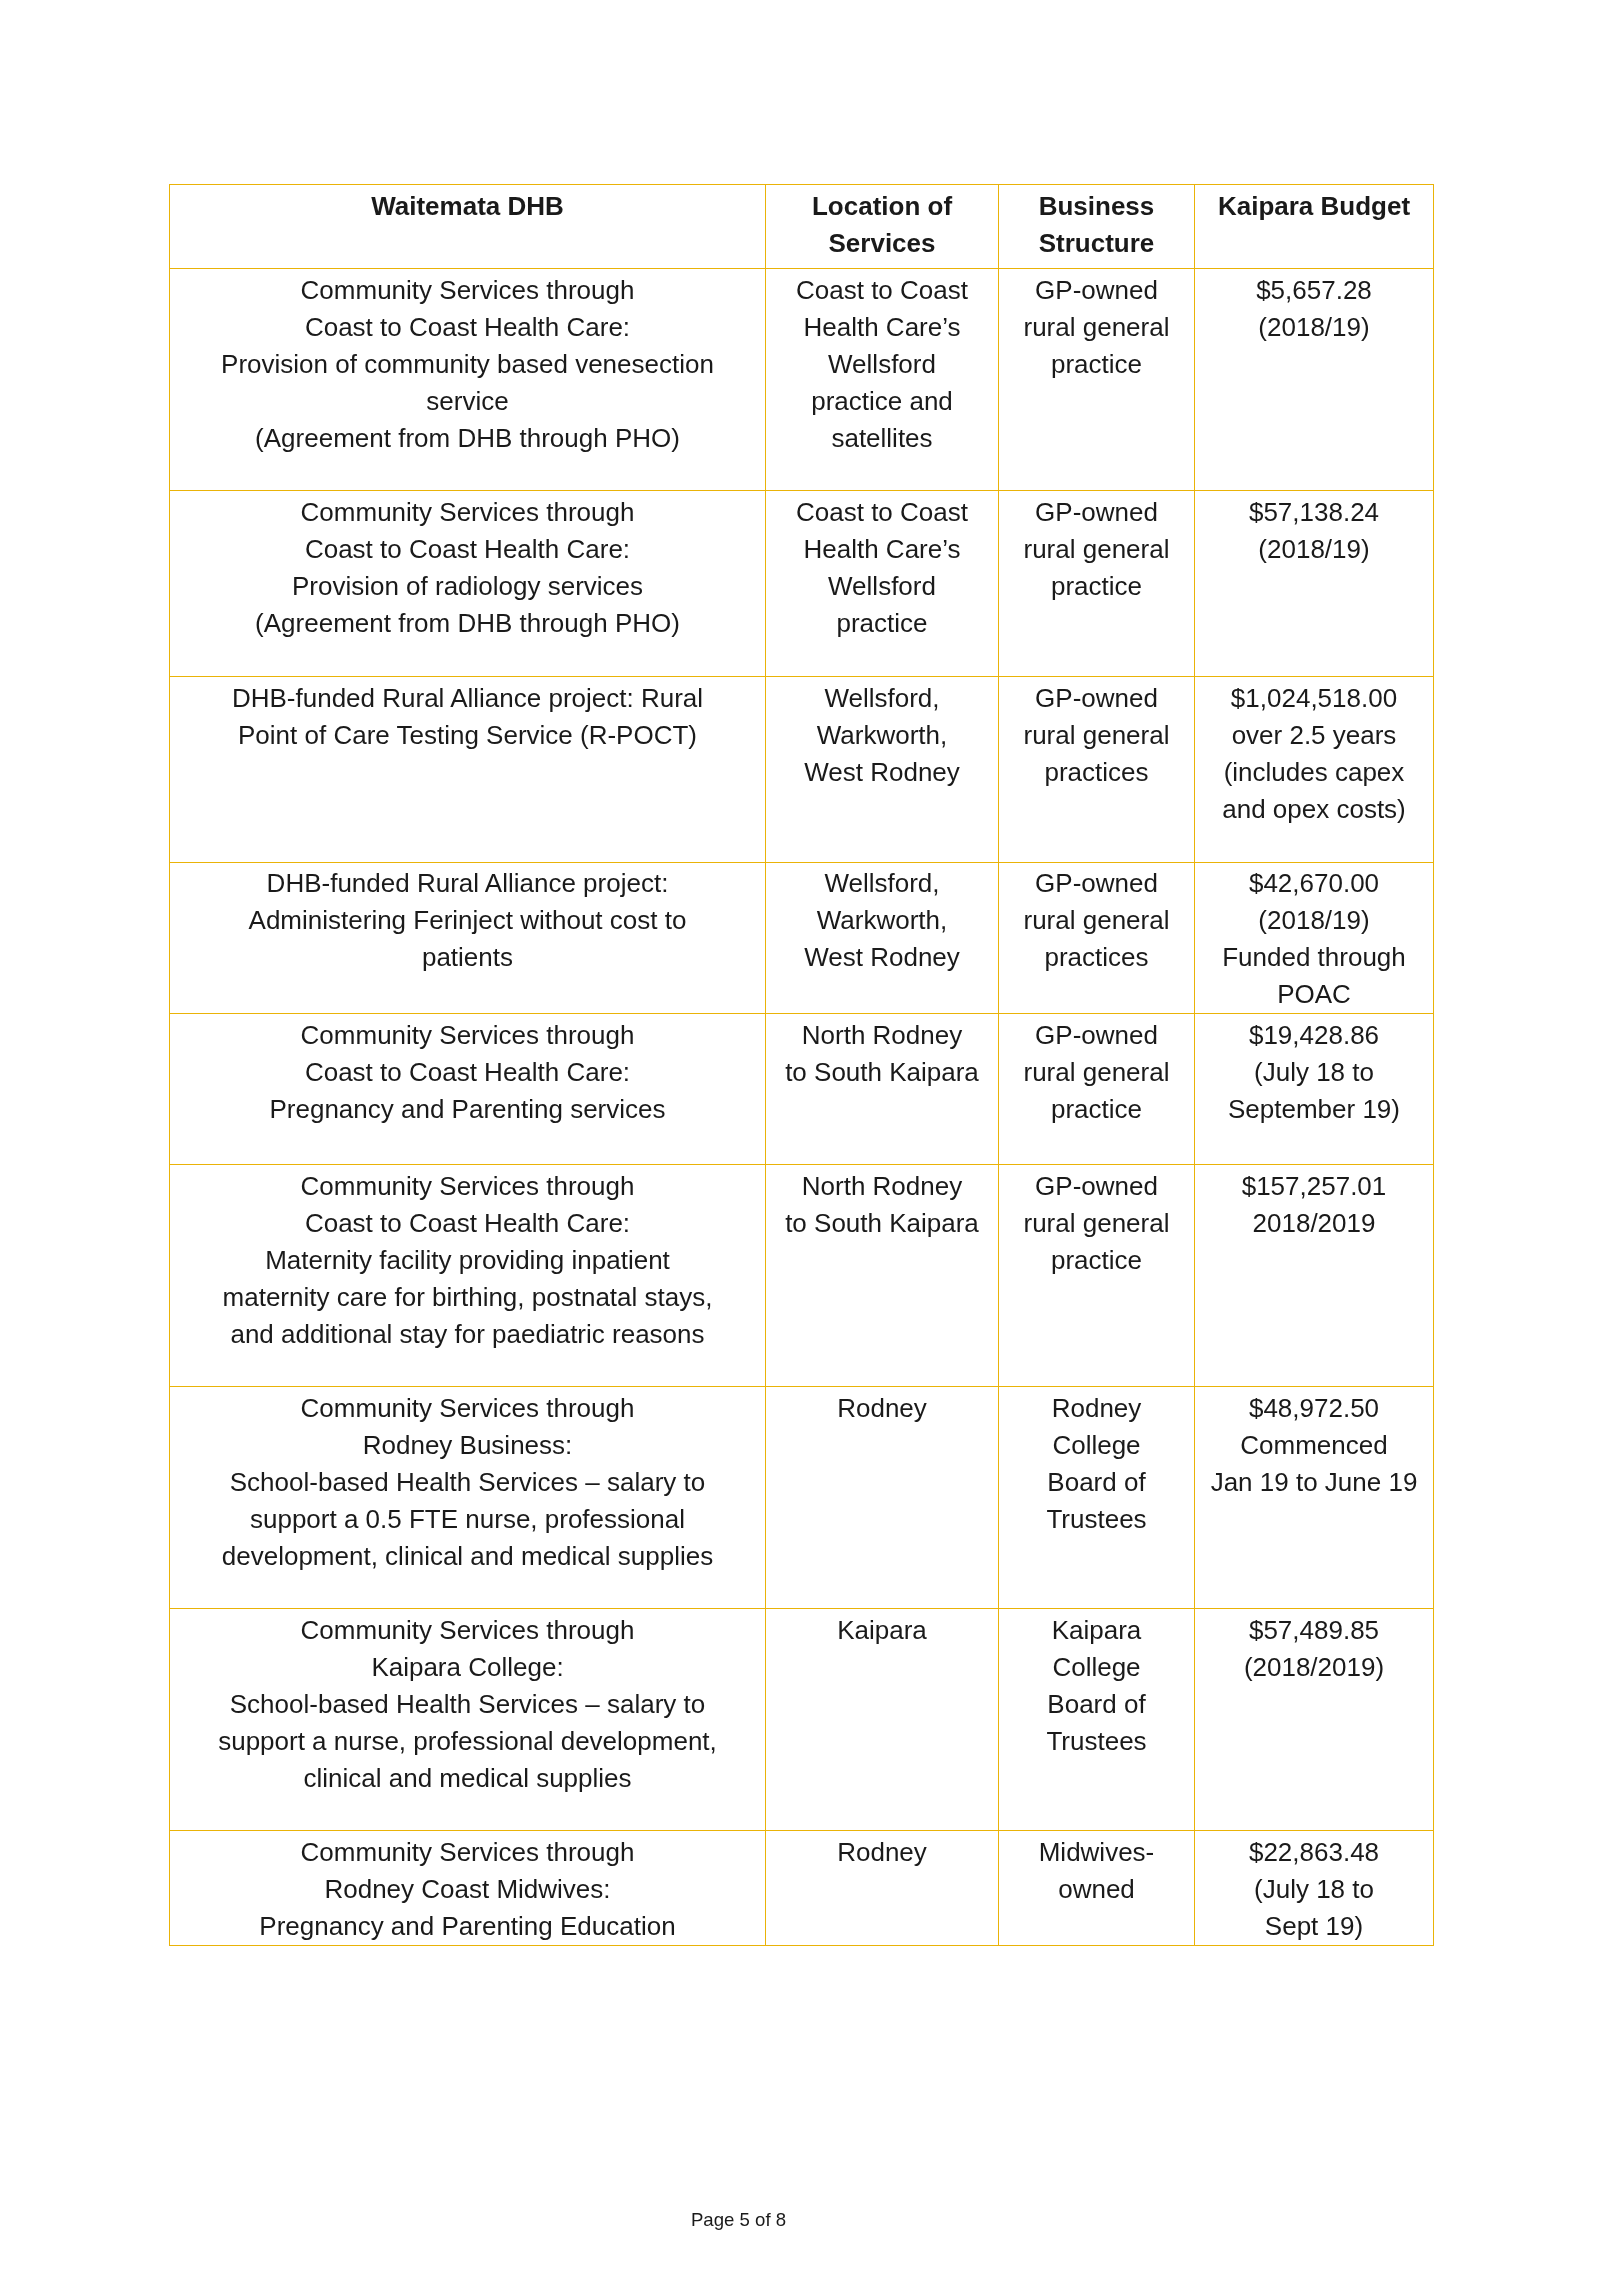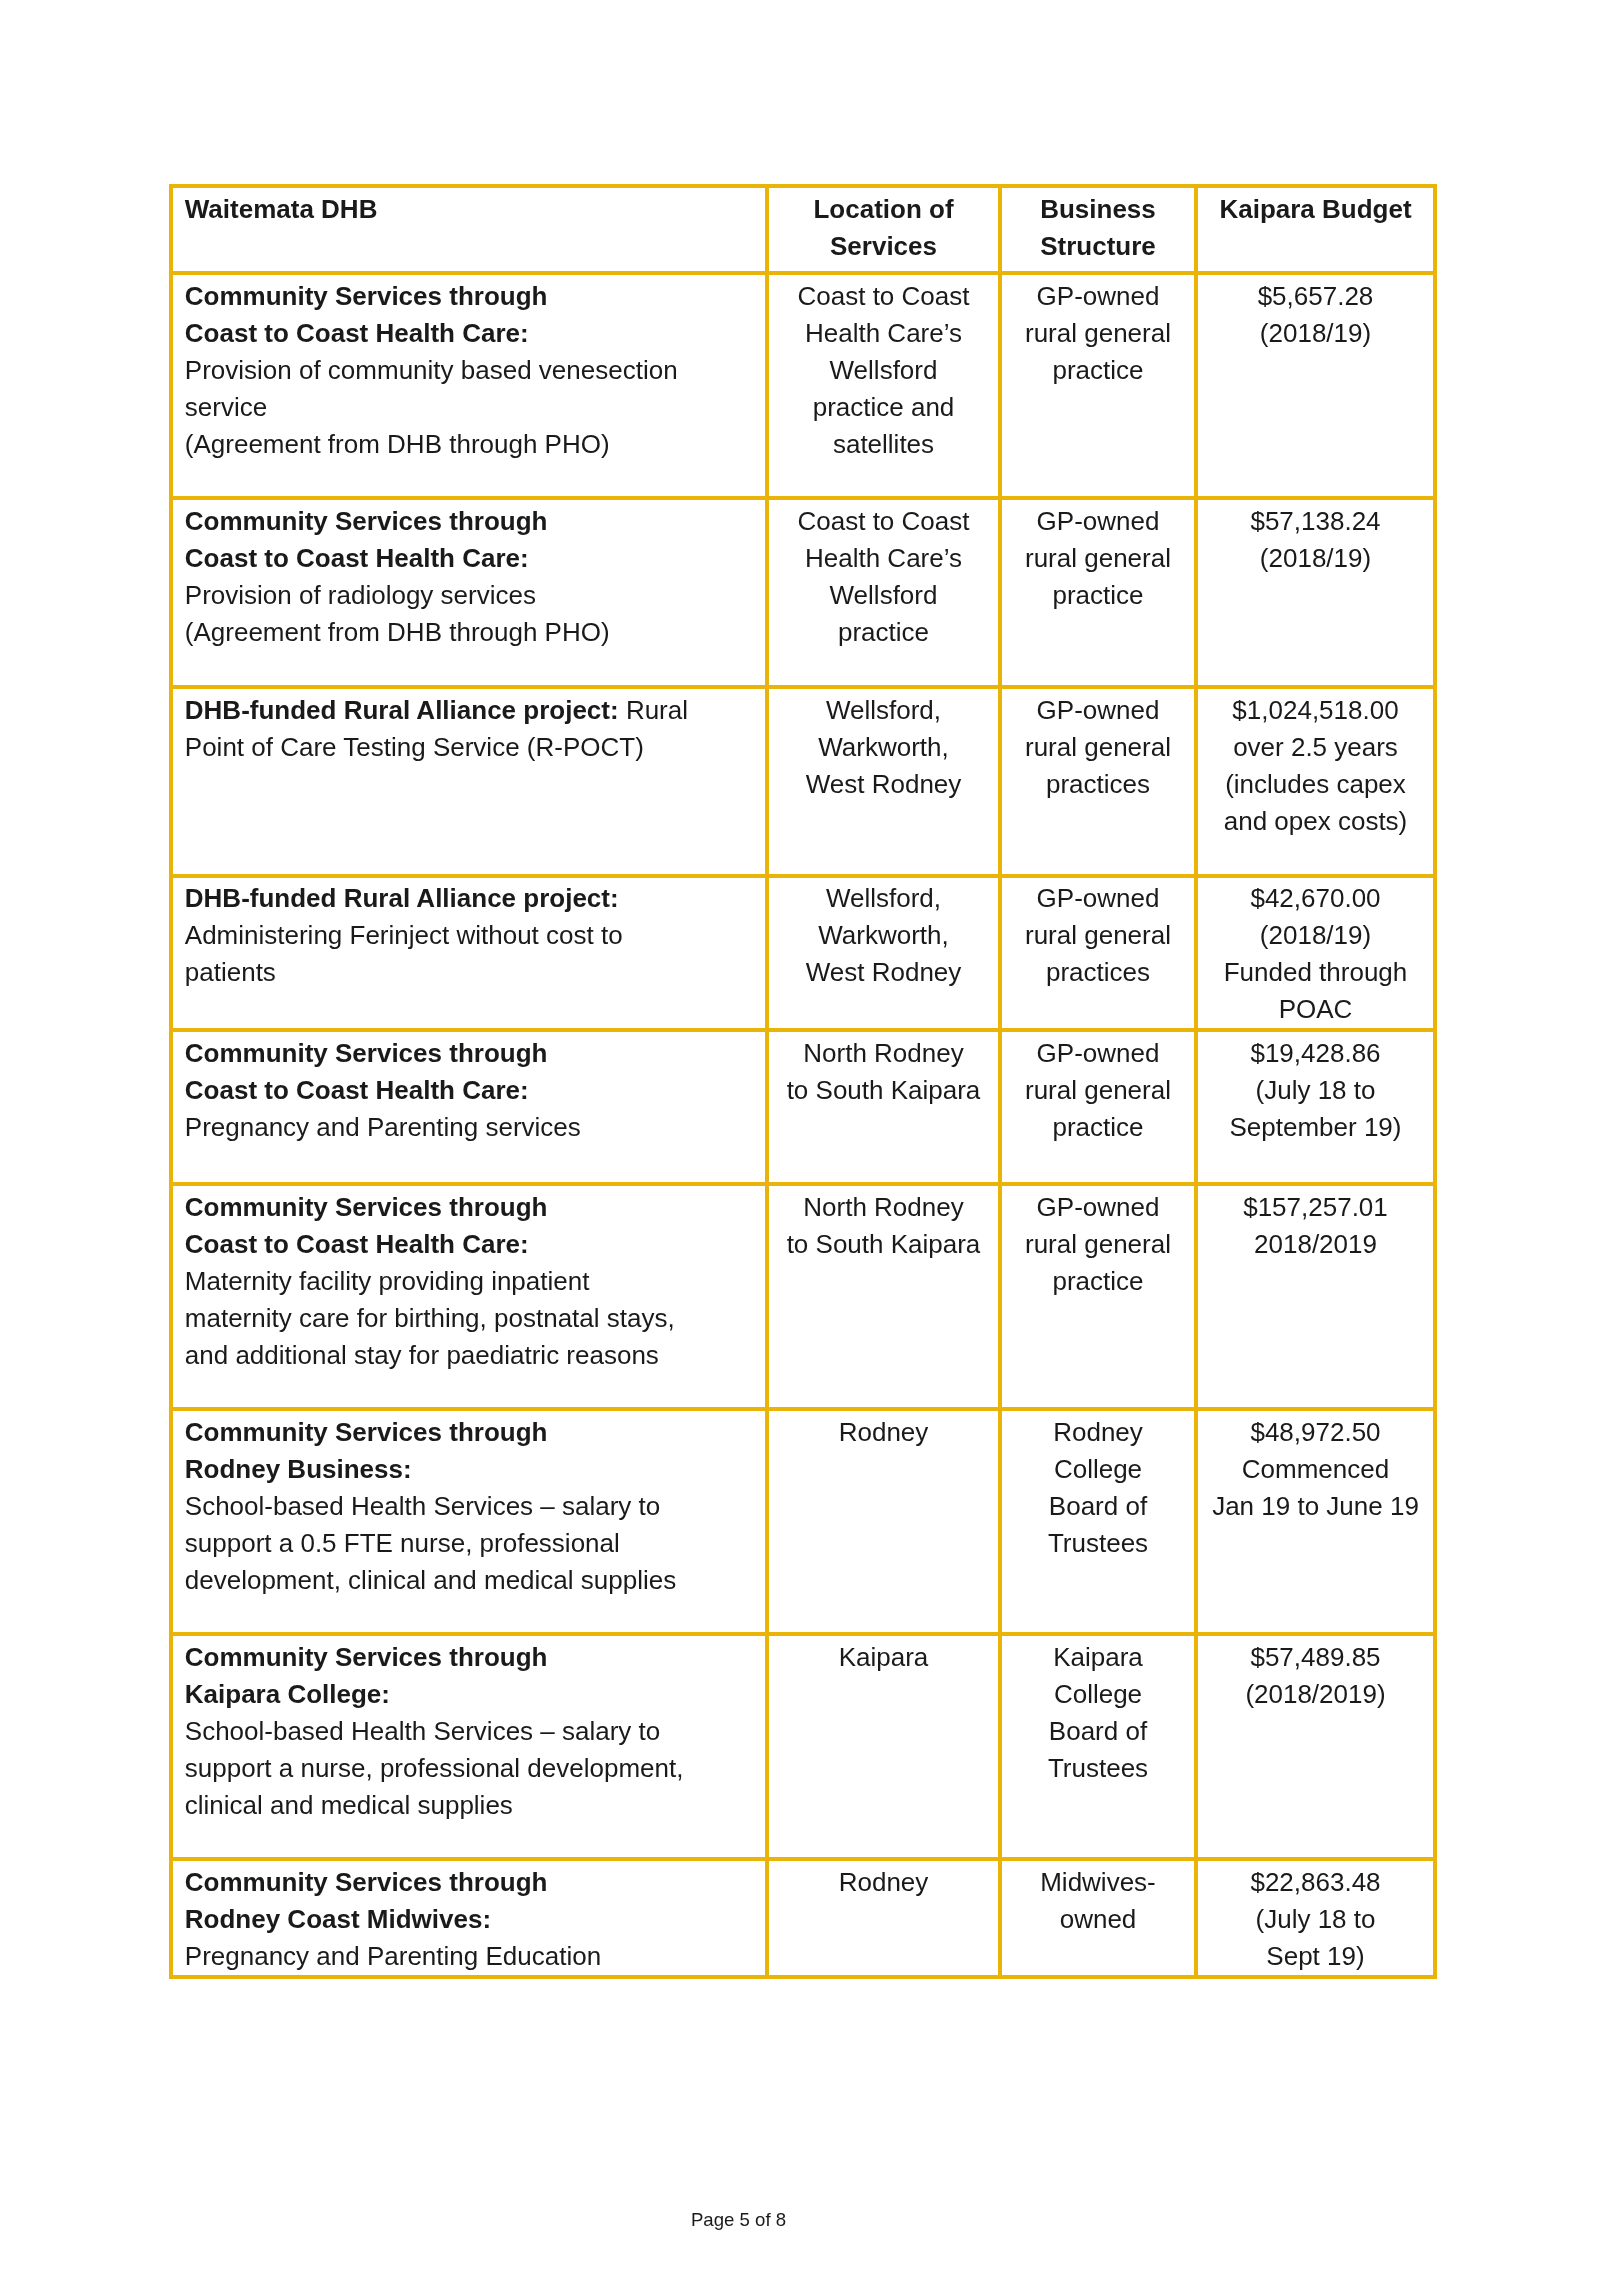--- a/index.html
+++ b/index.html
@@ -8,33 +8,34 @@
     font-family: "Liberation Sans", "DejaVu Sans", sans-serif;
     color: #1a1a1a;
   }
   .page { position: absolute; left: 0; top: 0; width: 1621px; height: 2294px; }
   table.budget {
     position: absolute; left: 169px; top: 184px; width: 1264px;
     border-collapse: collapse; table-layout: fixed;
     font-size: 26px; line-height: 37px;
   }
   table.budget td, table.budget th {
-    border: 4px solid #eab308;
+    border: 1px solid #eab308;
     vertical-align: top;
     padding: 2.9px 11.8px 0 11.8px;
     font-weight: normal;
+    text-align: center;
   }
   col.c1 { width: 596px; }
   col.c2 { width: 233px; }
   col.c3 { width: 196px; }
   col.c4 { width: 239px; }
   th { text-align: center; font-weight: bold !important; }
   th.first { text-align: left; }
   td.center { text-align: center; }
-  .b { font-weight: bold; }
+  .b { font-weight: normal; }
   .line { display: block; }
   tr.h-head td, tr.h-head th { height: 80px; }
   tr.r0 td { height: 142px; }
   tr.r1 td { height: 218px; }
   tr.r2 td { height: 182px; }
   tr.r3 td { height: 182px; }
   tr.r4 td { height: 147px; }
   tr.r5 td { height: 147px; }
   tr.r6 td { height: 218px; }
   tr.r7 td { height: 218px; }

